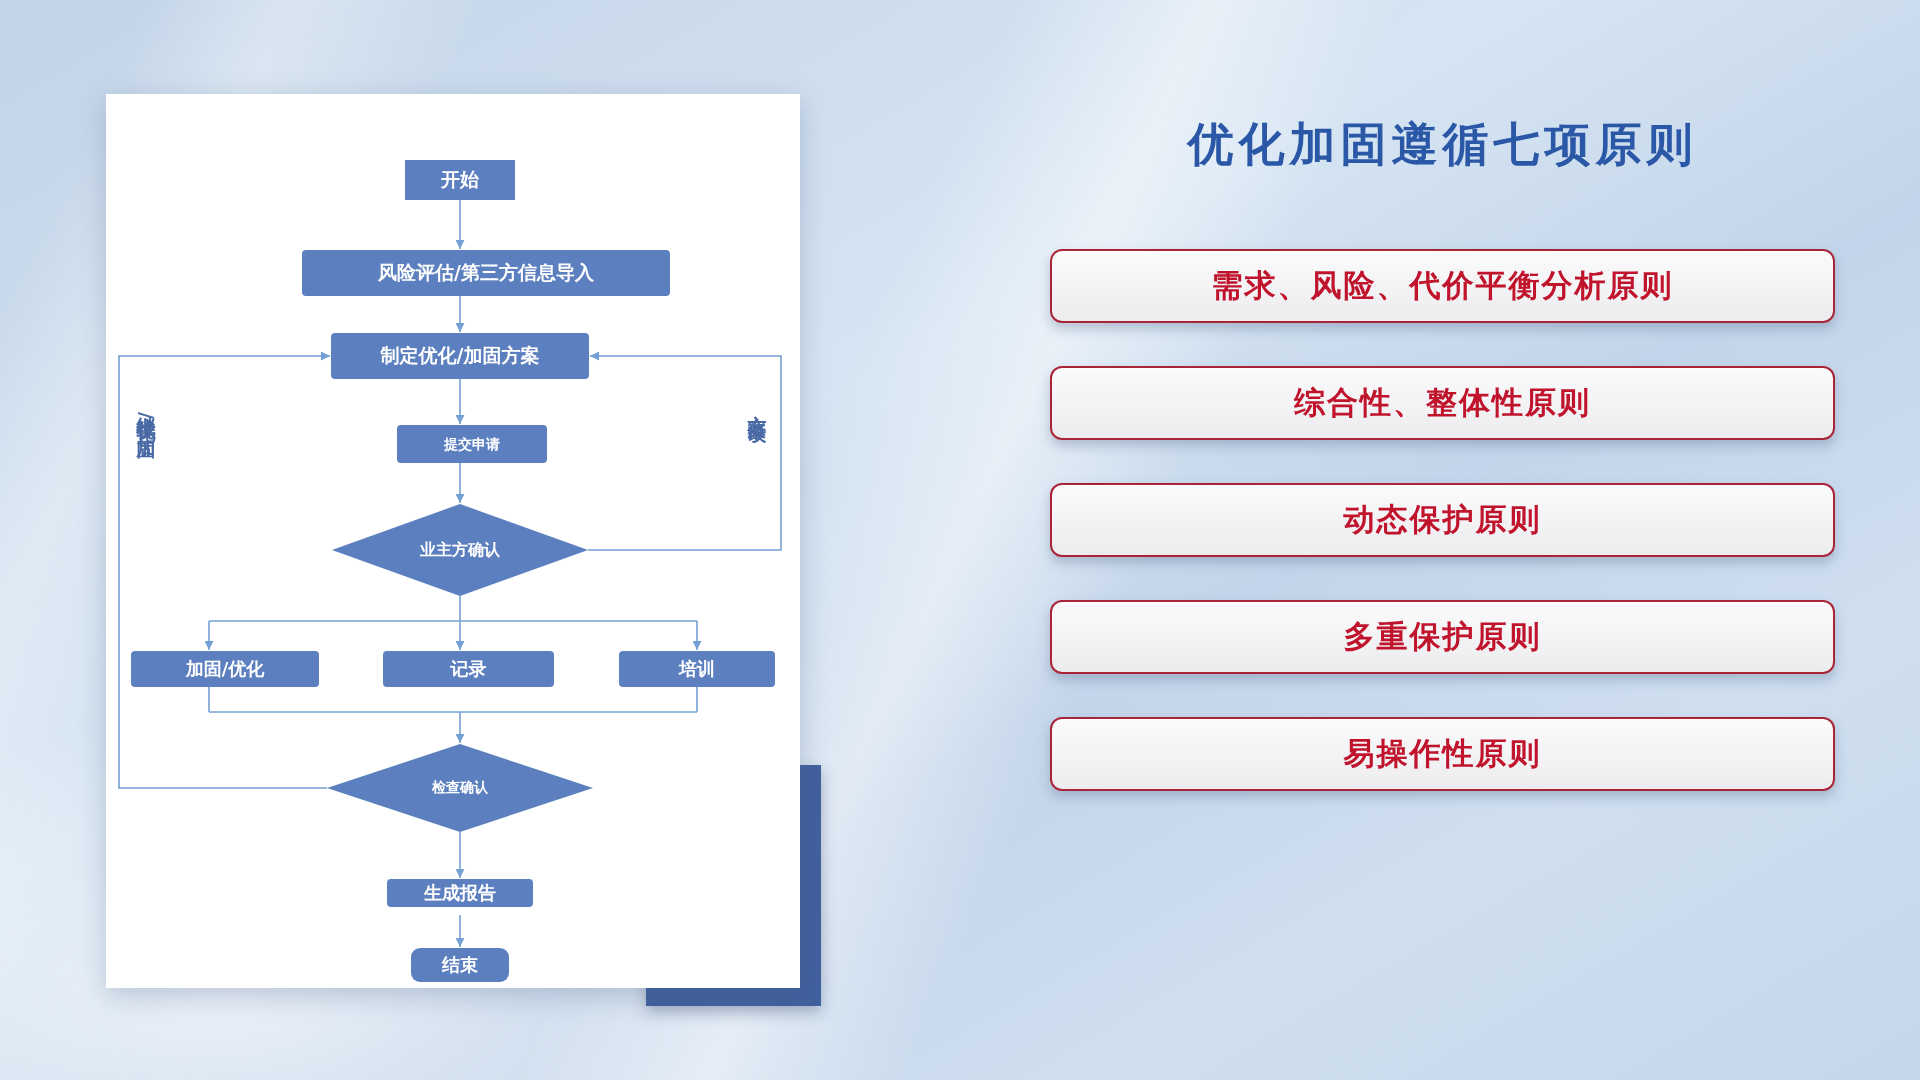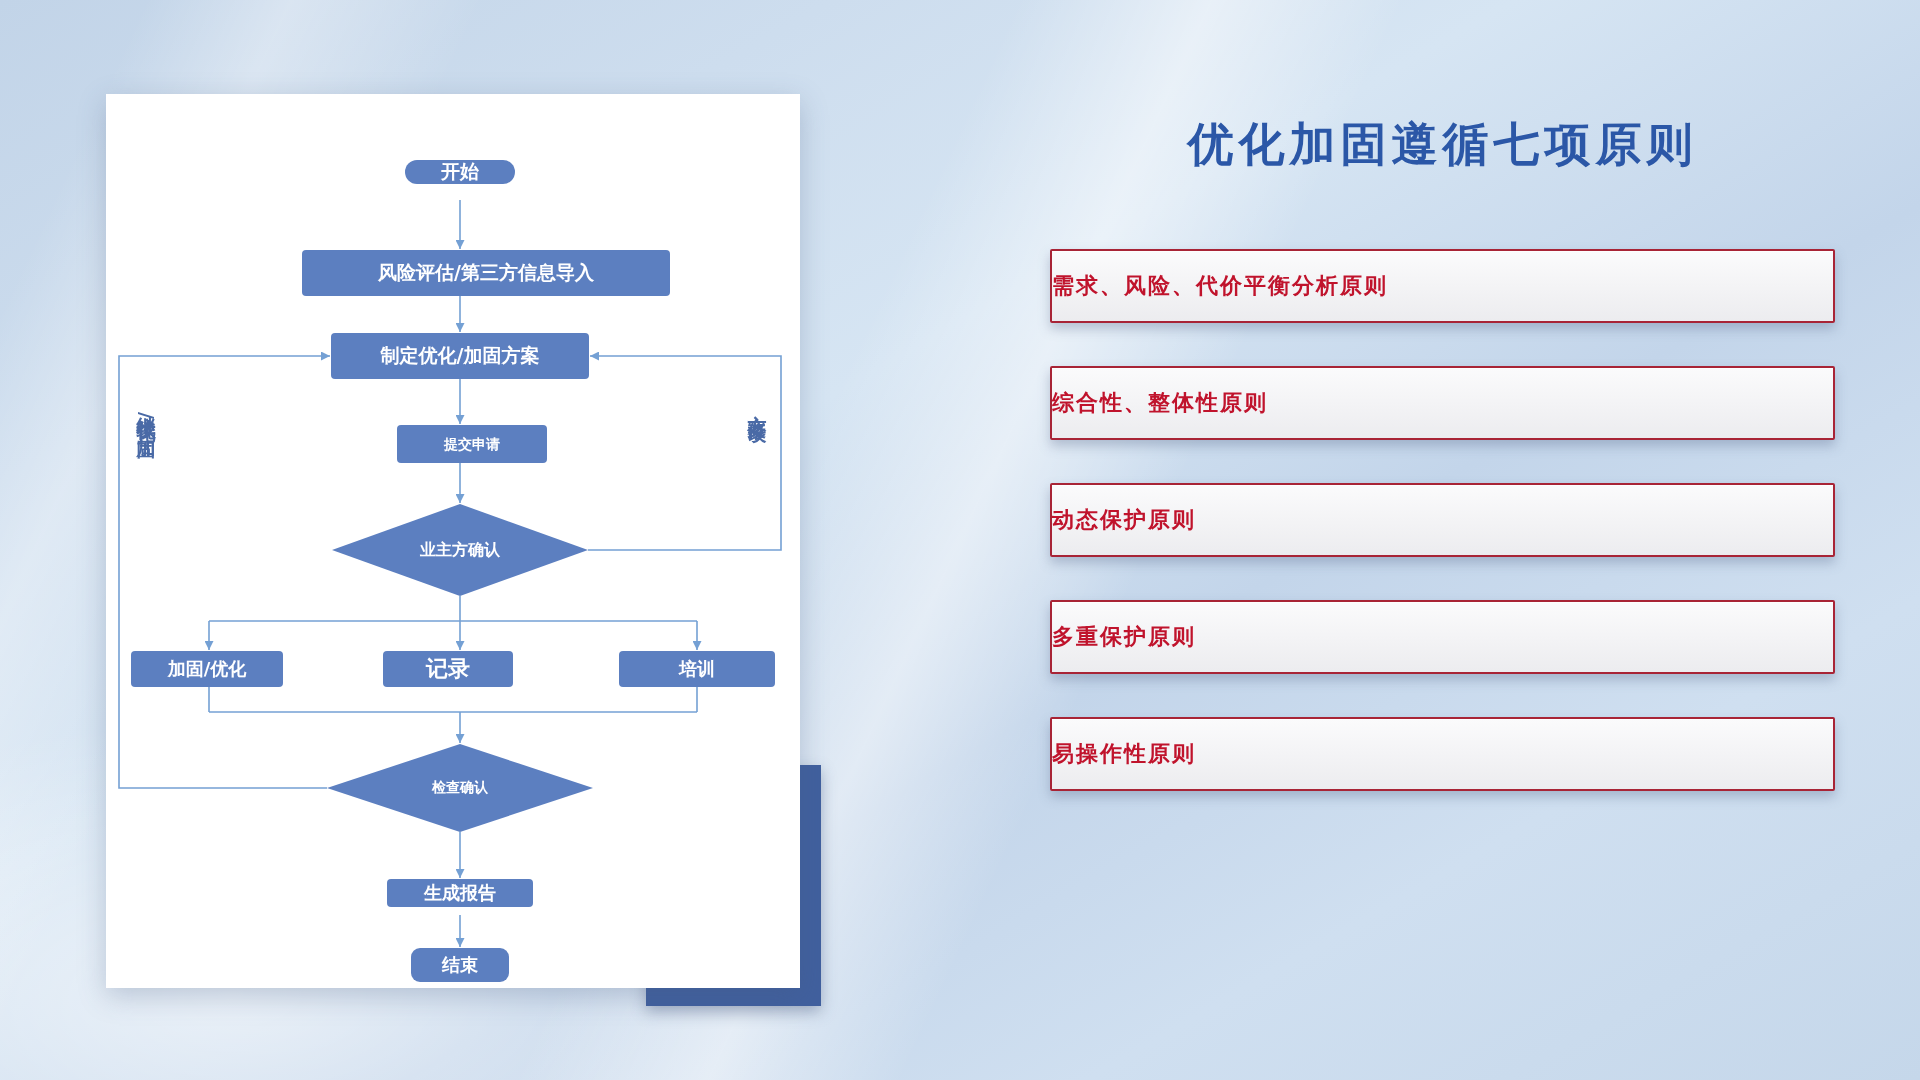--- a/index.html
+++ b/index.html
@@ -27,27 +27,27 @@
   .node{
     position:absolute;display:flex;align-items:center;justify-content:center;
     background:#5c7fc0;color:#ffffff;font-weight:bold;border-radius:4px;
     text-align:center;line-height:1.15;
   }
   .diamond{
     position:absolute;display:flex;align-items:center;justify-content:center;
     background:#5c7fc0;color:#ffffff;font-weight:bold;text-align:center;
     clip-path:polygon(50% 0,100% 50%,50% 100%,0 50%);
   }
-  .n-start   {left:299px;top:66px; width:110px;height:24px;border-radius:20px;font-size:19px;}
+  .n-start   {left:299px;top:66px; width:110px;height:40px;border-radius:1px;font-size:19px;}
   .n-risk    {left:196px;top:156px;width:368px;height:46px;font-size:19px;}
   .n-plan    {left:225px;top:239px;width:258px;height:46px;font-size:19px;}
   .n-submit  {left:279px;top:331px;width:150px;height:38px;font-size:14px;margin-left:12px;}
   .d-owner   {left:226px;top:410px;width:256px;height:92px;font-size:16px;}
-  .n-reinforce{left:25px;top:557px;width:152px;height:36px;font-size:18px;}
-  .n-record  {left:277px;top:557px;width:130px;height:36px;font-size:22px;}
+  .n-reinforce{left:25px;top:557px;width:188px;height:36px;font-size:18px;}
+  .n-record  {left:277px;top:557px;width:171px;height:36px;font-size:18px;}
   .n-training{left:513px;top:557px;width:156px;height:36px;font-size:18px;}
   .d-check   {left:221px;top:650px;width:266px;height:88px;font-size:14px;}
   .n-report  {left:281px;top:785px;width:146px;height:28px;font-size:18px;}
   .n-end     {left:305px;top:854px;width:98px; height:34px;border-radius:9px;font-size:18px;}
 
   .vlabel{
     position:absolute;writing-mode:vertical-rl;letter-spacing:3px;
     color:#4a6aa6;font-weight:bold;font-size:19px;line-height:1;
   }
   .lbl-left {left:31px; top:306px;height:170px;}
@@ -57,25 +57,25 @@
   .title{
     position:absolute;left:1050px;top:114px;width:785px;
     text-align:center;font-size:46px;font-weight:bold;color:#2b57a7;
     letter-spacing:5px;margin:0;
   }
   .pills{
     position:absolute;left:1050px;top:249px;width:785px;
     display:flex;flex-direction:column;gap:43px;
   }
   .pill{
-    height:70px;border-radius:2px;border:2px solid #a82436;
+    height:70px;border-radius:12px;border:2px solid #a82436;
     background:linear-gradient(180deg,#fbfbfc 0%,#ececef 100%);
     box-shadow:0 6px 12px rgba(90,105,140,.35), inset 0 1px 0 rgba(255,255,255,.7);
-    display:flex;align-items:center;
-    font-size:22px;font-weight:600;color:#c0132c;letter-spacing:2px;
+    display:flex;align-items:center;justify-content:center;
+    font-size:31px;font-weight:600;color:#c0132c;letter-spacing:2px;
   }
 </style>
 </head>
 <body>
 
 <div class="accent-block"></div>
 
 <div class="flow-card">
 
   <svg class="connectors" viewBox="0 0 694 894">

